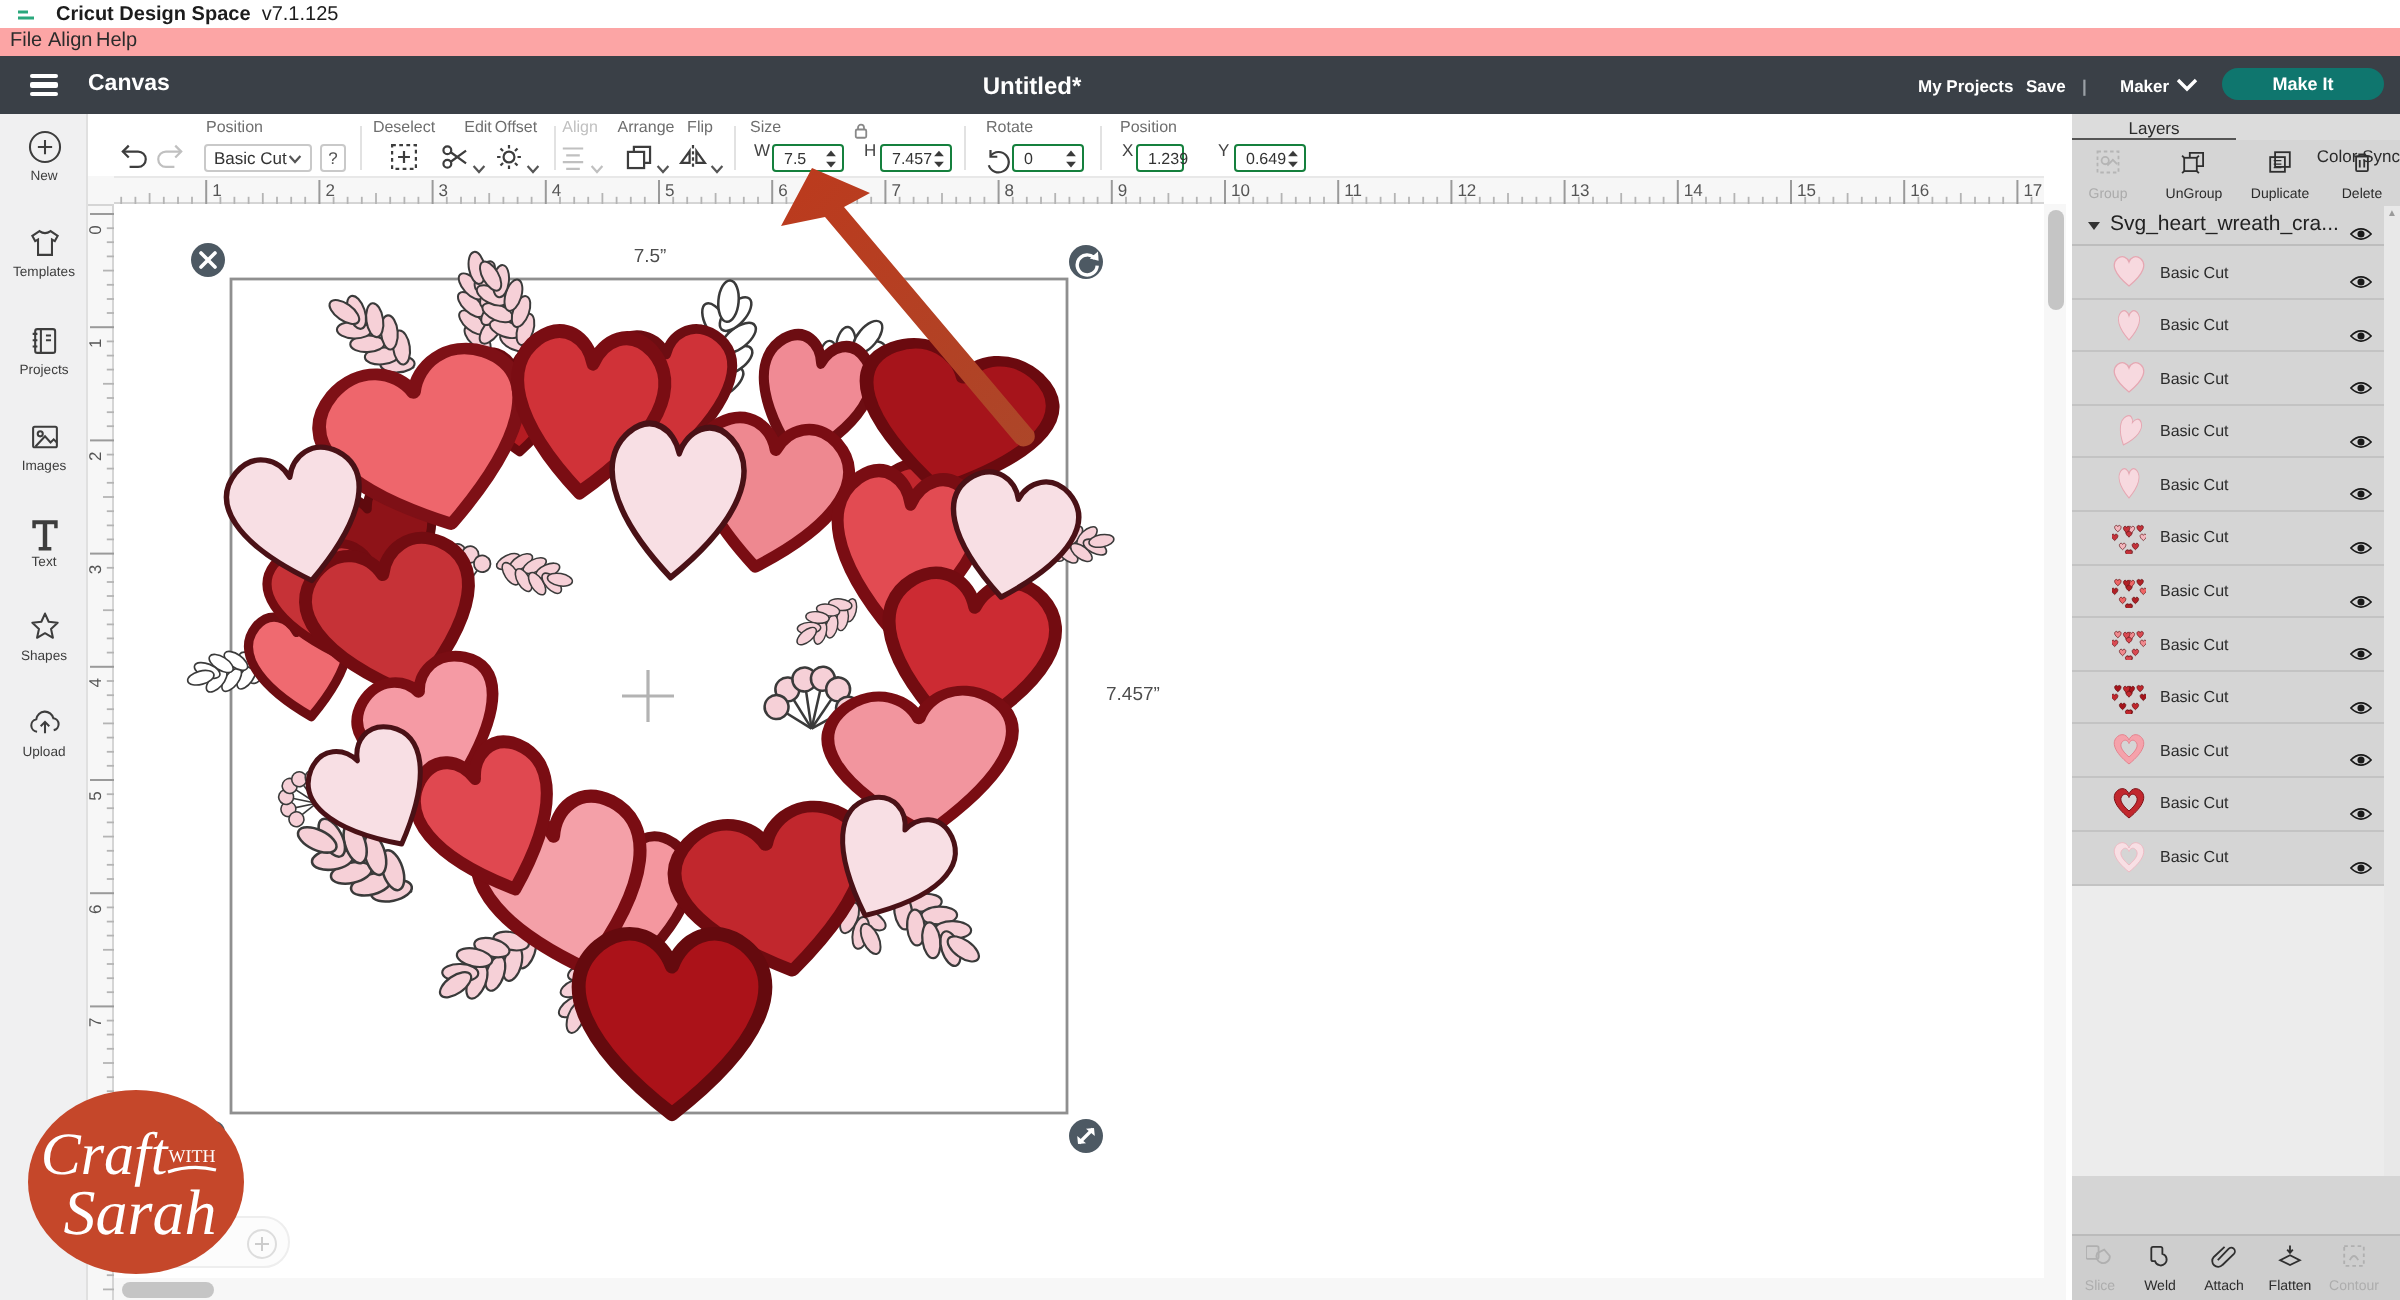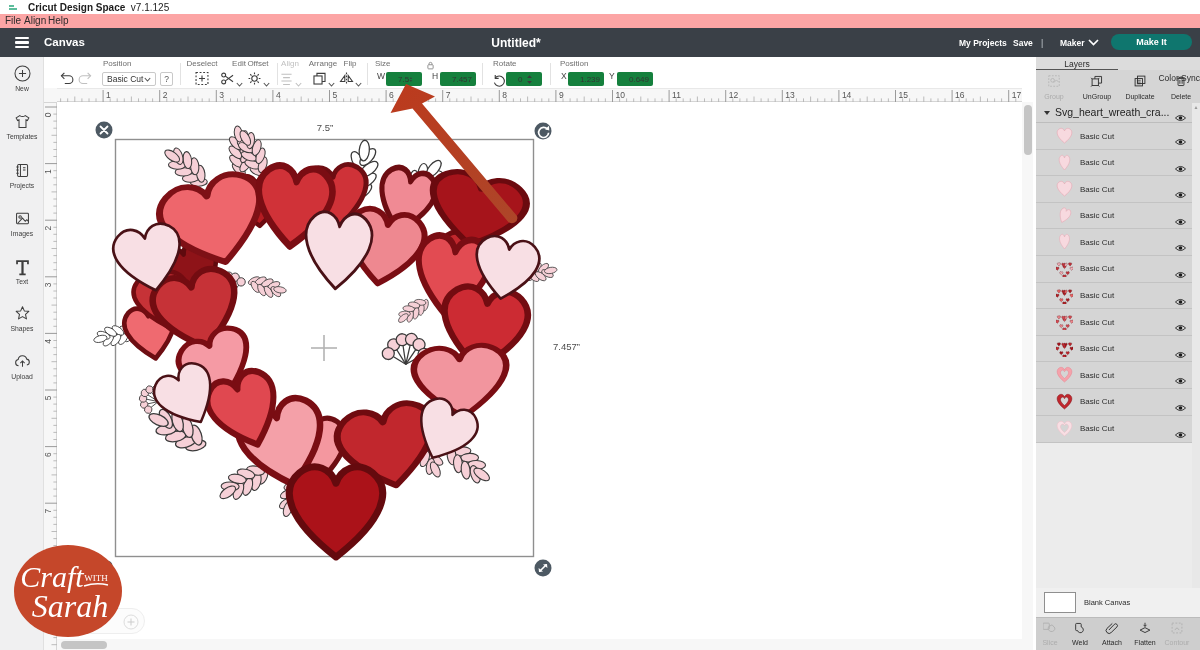--- a/index.html
+++ b/index.html
@@ -23,21 +23,21 @@
 .sitem { position:absolute; left:0; width:44px; text-align:center; }
 .sico { height:20px; }
 .slab { font-size:6.8px; color:#3d3d3d; margin-top:1px; }
 
 .toolbar { position:absolute; left:44px; top:57px; width:996px; height:31px; background:#fff; }
 .tlab { font-size:8px; color:#6e6e6e; display:inline-block; line-height:8px; }
 .tsep { position:absolute; top:6px; width:1px; height:22px; background:#e2e2e2; }
 .opsel { display:inline-flex; align-items:center; justify-content:space-between; width:54px; height:14px; border:1px solid #c9c9c9; border-radius:2px; font-size:8.5px; color:#333; padding:0 4px; }
 .qbtn { display:inline-block; width:13px; height:14px; border:1px solid #c9c9c9; border-radius:2px; font-size:8.5px; color:#555; text-align:center; line-height:13px; }
 .nlab { font-size:8.5px; color:#444; }
-.ninp { display:inline-flex; align-items:center; justify-content:space-between; height:14px; border:7px solid #15803d; border-radius:2px; padding:0 2px 0 5px; background:#fff; }
+.ninp { display:inline-flex; align-items:center; justify-content:space-between; height:14px; border:1px solid #15803d; border-radius:2px; padding:0 2px 0 5px; background:#fff; }
 .nval { font-size:8px; color:#333; }
 
 .hruler { position:absolute; left:44px; top:88px; width:978px; height:14px; background:#f7f7f7; border-bottom:1px solid #d5d5d5; border-top:1px solid #e8e8e8; }
 .vruler { position:absolute; left:44px; top:102px; width:13px; height:548px; background:#f7f7f7; border-right:1px solid #d5d5d5; }
 .corner { position:absolute; left:44px; top:88px; width:13px; height:15px; background:#f7f7f7; border-bottom:1px solid #d5d5d5; }
 
 .canvas { position:absolute; left:57px; top:102px; width:965px; height:548px; background:#fff; }
 
 .vscroll { position:absolute; left:1022px; top:102px; width:11px; height:548px; background:#f7f7f7; }
 .vthumb { position:absolute; left:1.5px; top:3px; width:8px; height:50px; background:#c5c5c5; border-radius:4px; }
@@ -245,21 +245,21 @@
     <span class="ninp" style="position:absolute;left:462px;top:15px;width:36px">
       <span class="nval">0</span>
       <svg width="7" height="11" viewBox="0 0 8 12">
         <path d="M4,1.2 L6.8,4.4 H1.2 Z" fill="#3a3a3a"></path>
         <path d="M4,10.8 L1.2,7.6 H6.8 Z" fill="#3a3a3a"></path>
       </svg>
     </span>
     <div class="tsep" style="left:506px"></div>
     <div style="position:absolute;left:516px;top:3px;line-height:0;"><span class="tlab">Position</span></div>
     <div style="position:absolute;left:517px;top:17px;line-height:0;"><span class="nlab">X</span></div>
-    <span class="ninp" style="position:absolute;left:524px;top:15px;width:36px">
+    <span class="ninp" style="position:absolute;left:524px;top:15px;width:24px">
       <span class="nval">1.239</span>
       <svg width="7" height="11" viewBox="0 0 8 12">
         <path d="M4,1.2 L6.8,4.4 H1.2 Z" fill="#3a3a3a"></path>
         <path d="M4,10.8 L1.2,7.6 H6.8 Z" fill="#3a3a3a"></path>
       </svg>
     </span>
     <div style="position:absolute;left:565px;top:17px;line-height:0;"><span class="nlab">Y</span></div>
     <span class="ninp" style="position:absolute;left:573px;top:15px;width:36px">
       <span class="nval">0.649</span>
       <svg width="7" height="11" viewBox="0 0 8 12">
@@ -997,24 +997,20 @@
             <path d="M0,30 C-30,6 -36,-14 -23,-25 C-13,-33 -3,-27 0,-18 C3,-27 13,-33 23,-25 C36,-14 30,6 0,30 Z M0,16 C-16,2 -20,-8 -13,-15 C-8,-20 -2,-17 0,-11 C2,-17 8,-20 13,-15 C20,-8 16,2 0,16 Z" fill-rule="evenodd" fill="#f8dfe4" stroke="#eebbc4" stroke-width="2"></path>
           </svg></div>
         <div class="ltxt">Basic Cut</div>
         <div class="leye"><svg width="11" height="8" viewBox="0 0 13 9">
             <path d="M0.5,4.5 Q6.5,-1.5 12.5,4.5 Q6.5,10.5 0.5,4.5 Z" fill="none" stroke="#1a1a1a" stroke-width="1"></path>
             <circle cx="6.5" cy="4.5" r="2.1" fill="#1a1a1a"></circle>
           </svg></div>
       </div>
   </div>
   <div class="lempty"></div>
-  <div class="blankrow">
-      <div class="sw"></div>
-      <div class="bl">Blank Canvas</div>
-    </div>
   <div class="rbot">
     <div class="rbi gray" style="left:-5px"><svg width="14" height="14" viewBox="0 0 20 20" fill="none" stroke="#b0b0b0" stroke-width="1.3">
           <rect x="3,3" y="3" width="9" height="9" rx="1.2"></rect>
           <path d="M8,8 m0,0 a4.8,4.8 0 1 0 9,2 l-4,-4.5 z"></path>
         </svg><div class="lab">Slice</div></div>
     <div class="rbi" style="left:25px"><svg width="14" height="14" viewBox="0 0 20 20" fill="none" stroke="#2f2f2f" stroke-width="1.3">
           <path d="M5,3.5 h5.5 a1.2,1.2 0 0 1 1.2,1.2 v3.8 a4.2,4.2 0 1 1 -5.2,5.2 h-1.5 a1.2,1.2 0 0 1 -1.2,-1.2 v-7.8 a1.2,1.2 0 0 1 1.2,-1.2 z"></path>
         </svg><div class="lab">Weld</div></div>
     <div class="rbi" style="left:57px"><svg width="14" height="14" viewBox="0 0 20 20" fill="none" stroke="#2f2f2f" stroke-width="1.3">
           <path d="M6,13.5 L12.5,4.5 a2.6,2.6 0 0 1 4.3,3 L9.8,16.5 a4.2,4.2 0 0 1 -6.9,-4.8 L9.5,3.5" transform="rotate(8 10 10)"></path>

